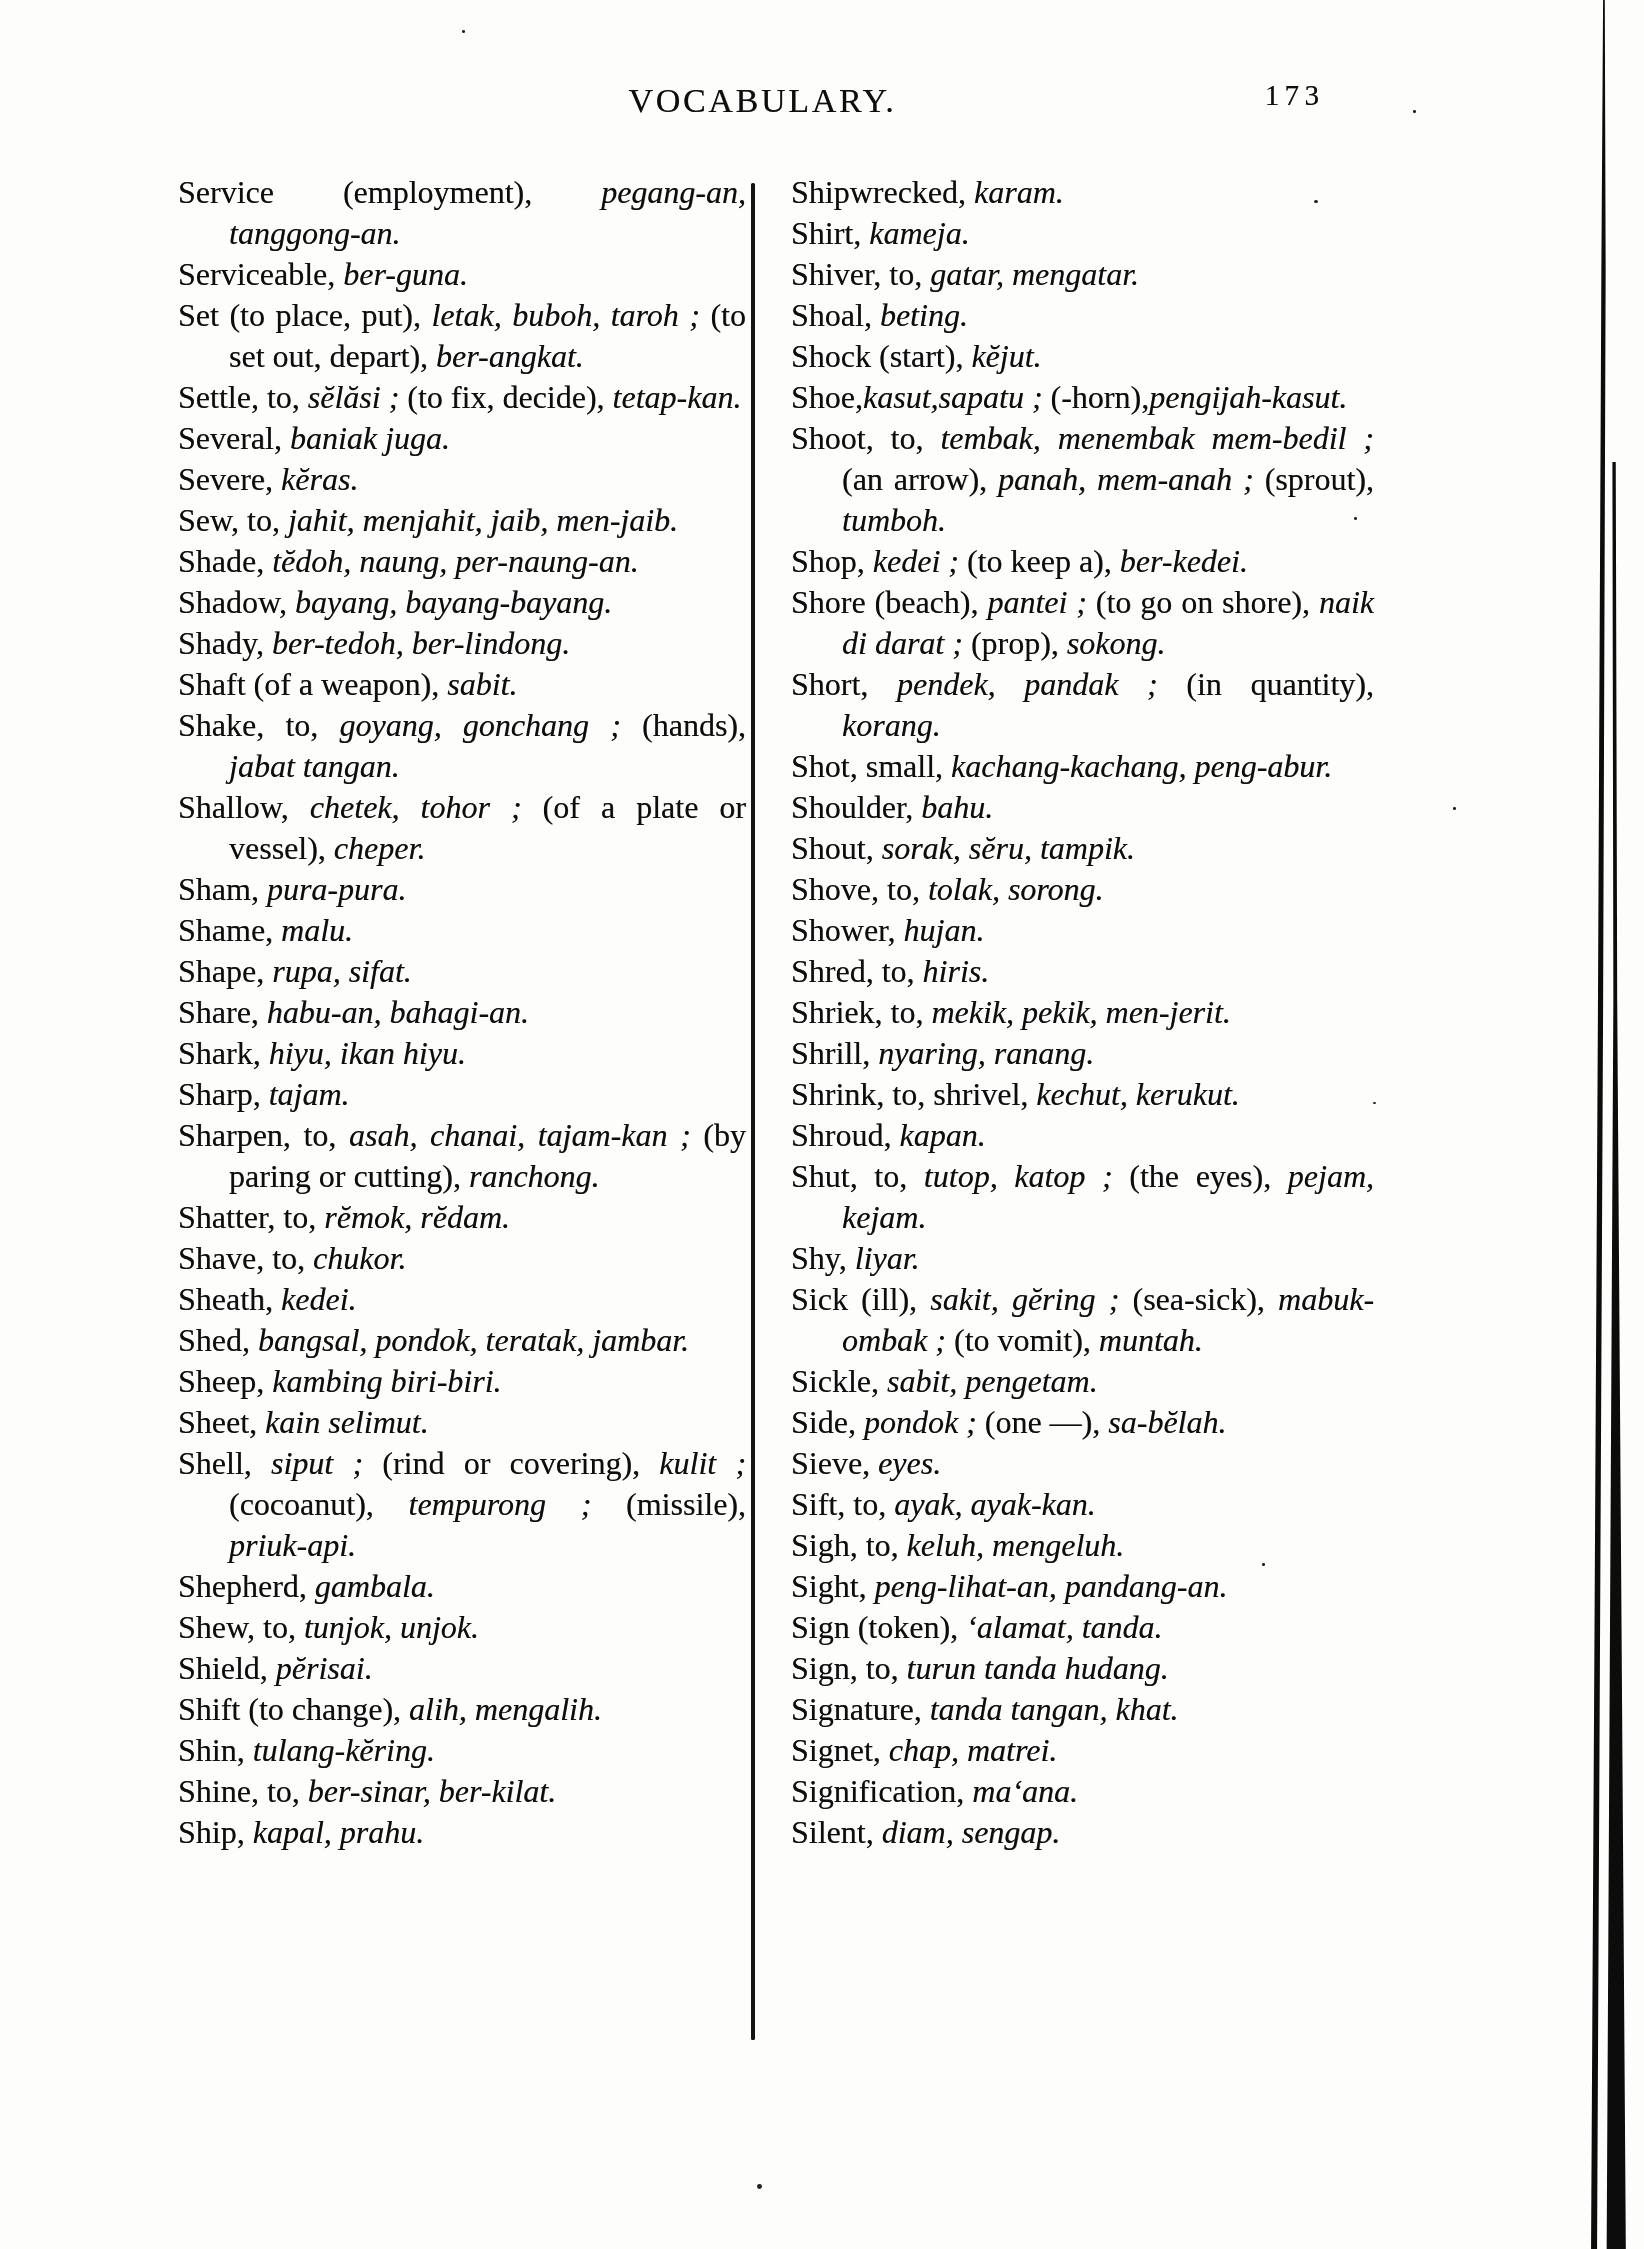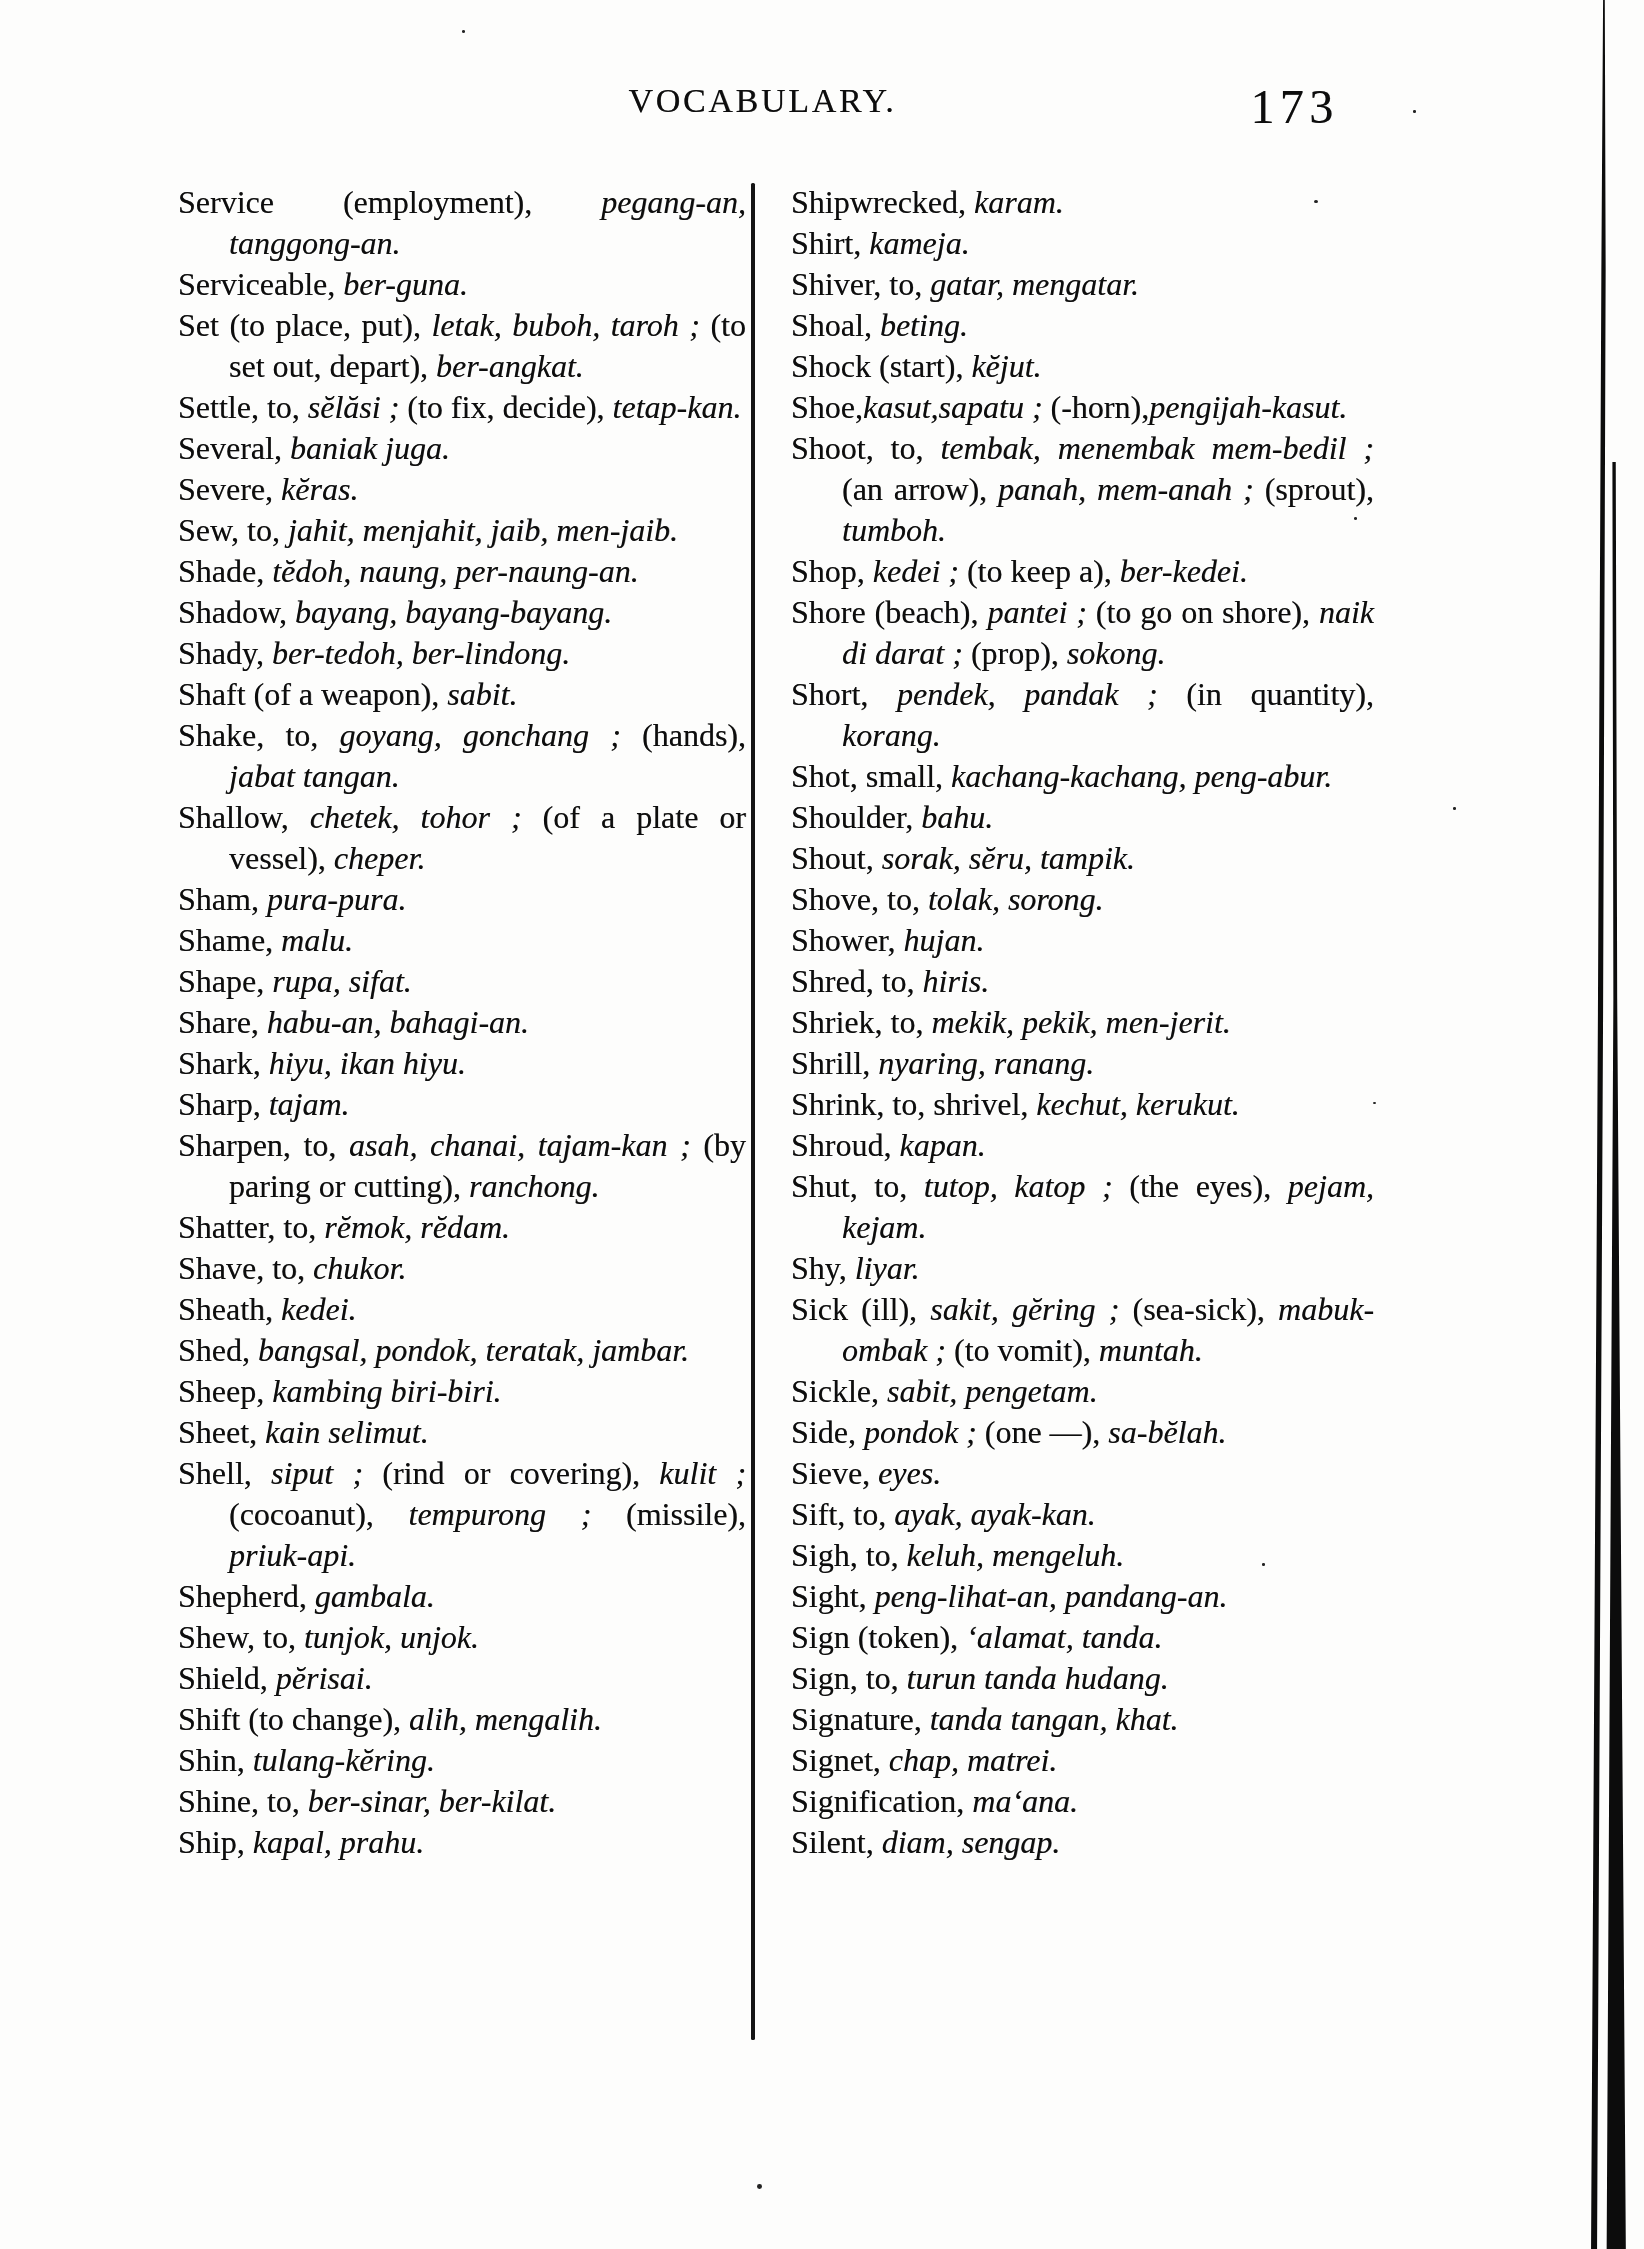--- a/index.html
+++ b/index.html
@@ -27,28 +27,28 @@
     letter-spacing: 2.7px;
     white-space: nowrap;
     text-shadow: 0.3px 0.3px 0.3px rgba(0,0,0,0.55);
   }
   .page-number {
     position: absolute;
     left: 1246px;
     top: 79px;
     width: 97px;
     text-align: center;
-    font-size: 48px;
+    font-size: 29px;
     letter-spacing: 5.4px;
     text-shadow: 0.3px 0.3px 0.3px rgba(0,0,0,0.55);
   }
   
   .column {
     position: absolute;
-    top: 182px;
+    top: 172px;
   }
   .column.left  { left: 178px;  width: 568px; }
   .column.right { left: 791px; width: 583px; }
   .entry {
     margin: 0;
     padding-left: 51px;
     text-indent: -51px;
     font-size: 32px;
     line-height: 41px;
     text-align: justify;

